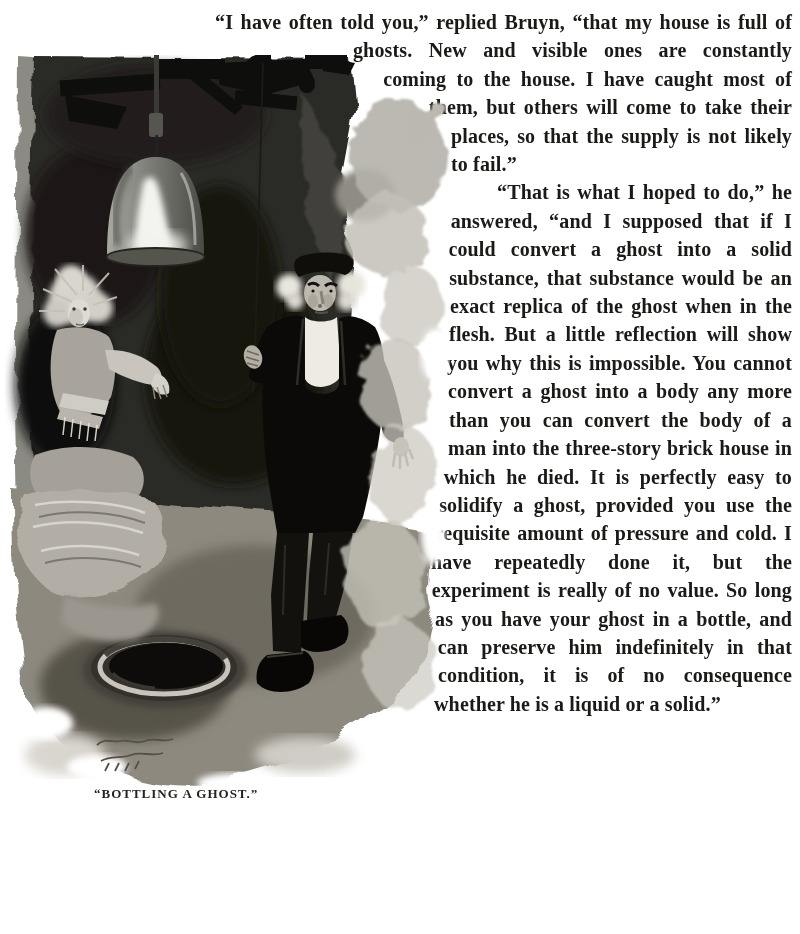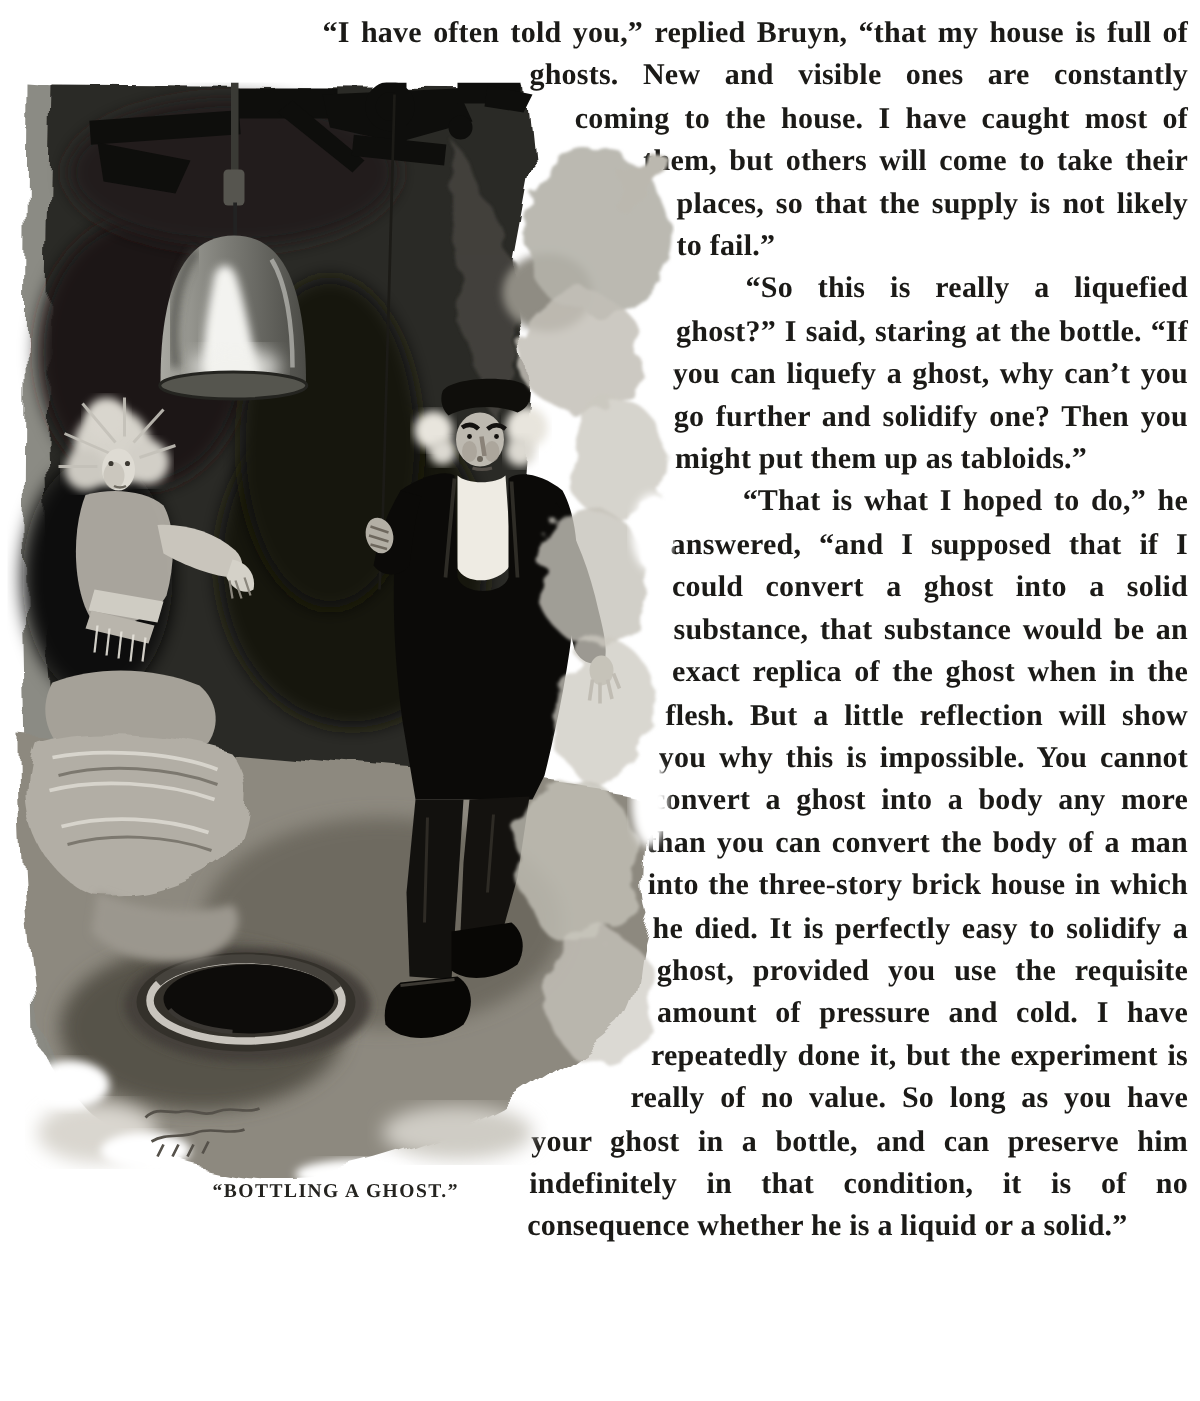--- a/index.html
+++ b/index.html
@@ -31,38 +31,37 @@
   .p2,.p3{text-indent:46px;}
   .art{
     position:absolute;
     left:5px;top:55px;
     width:445px;height:735px;
   }
   .caption{
     position:absolute;
     left:94px;top:786px;
     width:212px;
-    text-align:right;
+    text-align:left;
     font-size:13px;
     font-weight:700;
     letter-spacing:1px;
     color:#24231f;
     font-family:"Liberation Serif","DejaVu Serif",serif;
     white-space:nowrap;
   }
 </style>
 </head>
 <body>
 
 <div class="page">
 
   <div class="text-block">
     <div class="wrap-spacer"></div>
     <p class="p1">“I have often told you,” replied Bruyn, “that my house is full of ghosts.  New and visible ones are constantly coming to the house.  I have caught most of them, but others will come to take their places, so that the supply is not likely to fail.”</p>
-    <p class="p2">“So this is really a liquefied ghost?”  I said, staring at the bottle.  “If you can liquefy a ghost, why can’t you go further and solidify one?  Then you might put them up as tabloids.”</p>
     <p class="p3">“That is what I hoped to do,” he answered, “and I supposed that if I could convert a ghost into a solid substance, that substance would be an exact replica of the ghost when in the flesh.  But a little reflection will show you why this is impossible.  You cannot convert a ghost into a body any more than you can convert the body of a man into the three-story brick house in which he died.   It is perfectly easy to solidify a ghost, provided you use the requisite amount of pressure and cold.   I have repeatedly done it, but the experiment is really of no value.  So long as you have your ghost in a bottle, and can preserve him indefinitely in that condition, it is of no consequence whether he is a liquid or a solid.”</p>
   </div>
 
   <svg class="art" viewBox="0 0 445 735" aria-hidden="true">
     <defs>
       <filter id="rough" x="-8%" y="-8%" width="116%" height="116%">
         <feTurbulence type="fractalNoise" baseFrequency="0.018 0.025" numOctaves="3" seed="8" result="n"></feTurbulence>
         <feDisplacementMap in="SourceGraphic" in2="n" scale="18"></feDisplacementMap>
       </filter>
       <filter id="rough2" x="-15%" y="-15%" width="130%" height="130%">

